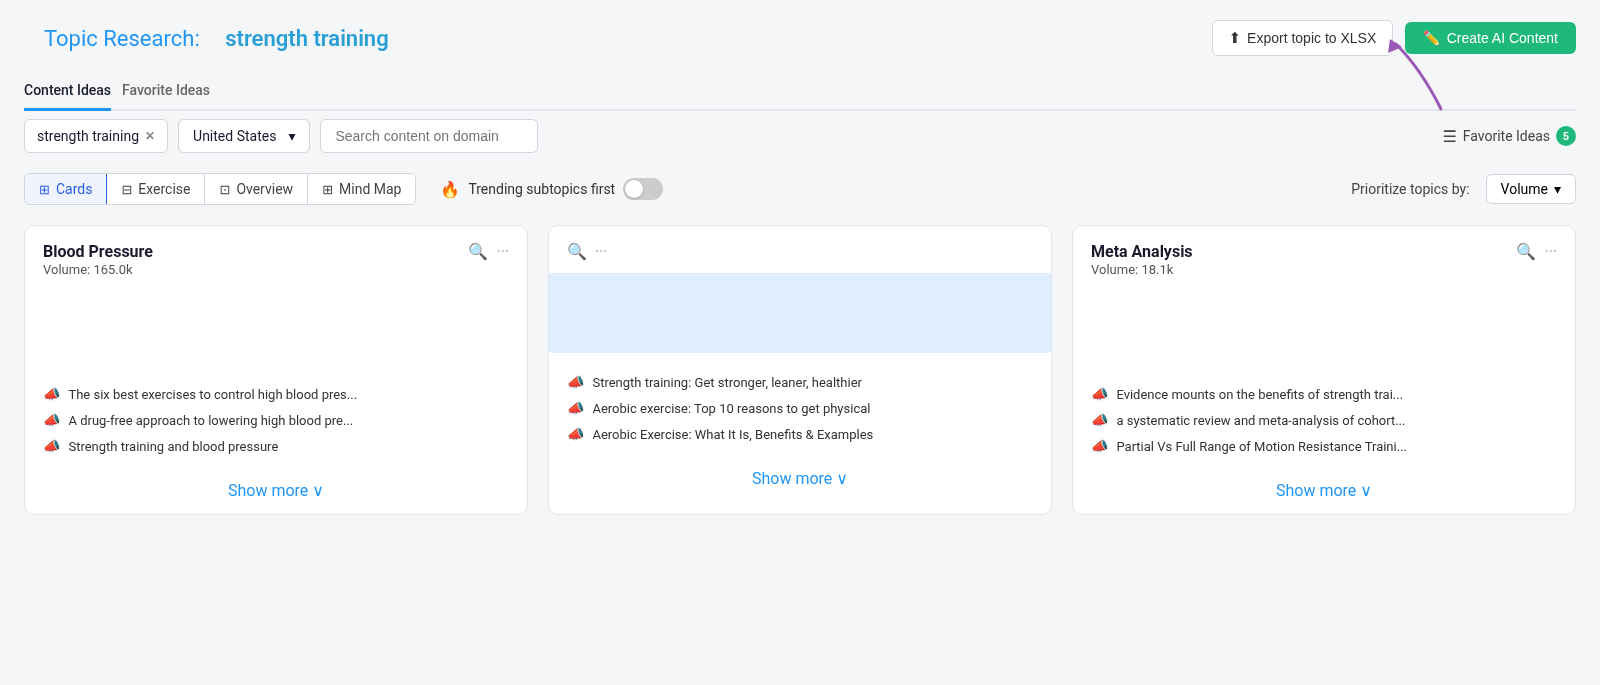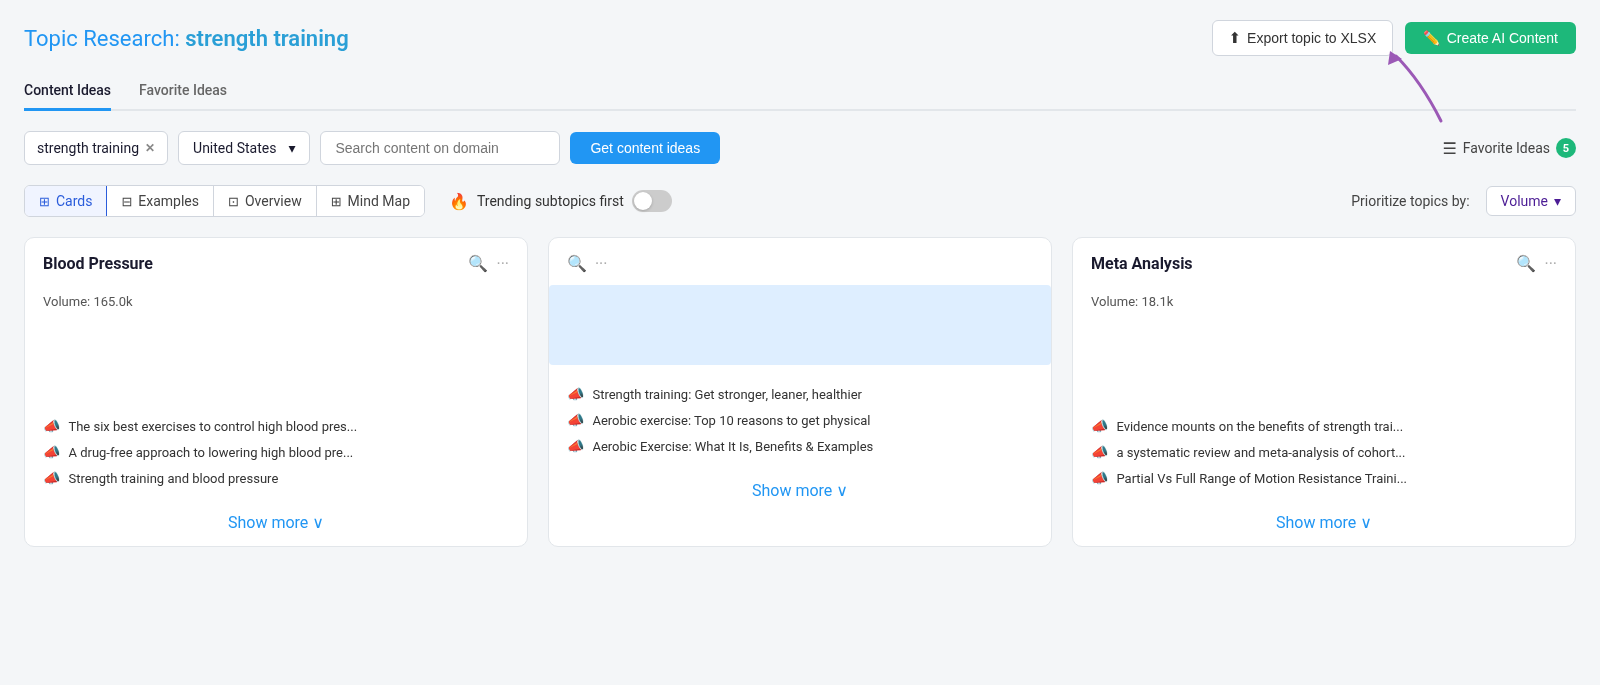--- a/index.html
+++ b/index.html
@@ -23,20 +23,21 @@
       margin-bottom: 18px;
     }
     .page-title {
       font-size: 22px;
       font-weight: 700;
       color: #1a1a2e;
     }
     .page-title span {
       color: #2196f3;
       font-weight: 400;
+      margin-left: 20px;
     }
     .header-actions {
       display: flex;
       gap: 12px;
       align-items: center;
     }
     .btn-export {
       background: #fff;
       border: 1px solid #d0d5dd;
       border-radius: 6px;
@@ -57,23 +58,23 @@
       color: #fff;
       cursor: pointer;
       display: flex;
       align-items: center;
       gap: 6px;
       font-weight: 500;
     }
     
     .tabs-row {
       display: flex;
-      gap: 28px;
+      gap: 11px;
       border-bottom: 2px solid #e2e6ea;
-      margin-bottom: 20px;
+      margin-bottom: 8px;
     }
     .tab {
       padding: 8px 0 10px;
       font-size: 14px;
       font-weight: 500;
       color: #666;
       cursor: pointer;
       border-bottom: 3px solid transparent;
       margin-bottom: -2px;
     }
@@ -118,21 +119,21 @@
       color: #1a1a2e;
       cursor: pointer;
     }
     .domain-search {
       background: #fff;
       border: 1px solid #d0d5dd;
       border-radius: 6px;
       padding: 8px 14px;
       font-size: 14px;
       color: #999;
-      width: 240px;
+      width: 218px;
       outline: none;
     }
     .btn-get-ideas {
       background: #2196f3;
       border: none;
       border-radius: 6px;
       padding: 8px 20px;
       font-size: 14px;
       color: #fff;
       cursor: pointer;
@@ -234,21 +235,21 @@
       gap: 16px;
       font-size: 14px;
       color: #444;
     }
     .volume-select {
       background: #fff;
       border: 1px solid #d0d5dd;
       border-radius: 6px;
       padding: 6px 14px;
       font-size: 14px;
-      color: #4c1d95;
+      color: #000000;
       cursor: pointer;
       display: flex;
       align-items: center;
       gap: 6px;
     }
     
     .cards-grid {
       display: grid;
       grid-template-columns: repeat(3, 1fr);
       gap: 20px;
@@ -268,21 +269,21 @@
     }
     .card-title-block {}
     .card-title {
       font-size: 16px;
       font-weight: 700;
       color: #1a1a2e;
     }
     .card-volume {
       font-size: 13px;
       color: #555;
-      margin-top: 21px;
+      margin-top: 1px;
     }
     .card-actions {
       display: flex;
       gap: 8px;
       align-items: center;
       color: #aaa;
       font-size: 16px;
     }
     .card-actions span { cursor: pointer; }
     .card-items {
@@ -345,23 +346,20 @@
   <div class="controls-row">
     <div class="keyword-pill">
       <span>strength training</span>
       <span class="close-x">✕</span>
     </div>
     <div class="location-select">
       <span>United States</span>
       <span style="margin-left:6px;">▾</span>
     </div>
     <input class="domain-search" type="text" placeholder="Search content on domain" style="">
-    <button class="btn-get-ideas">
-      <span>Get content ideas</span>
-    </button>
     <div class="spacer"></div>
     <div class="favorite-ideas-btn">
       <span style="font-size:16px;">☰</span>
       <span>Favorite Ideas</span>
       <div class="badge">
         <span>5</span>
       </div>
     </div>
 
     <div class="arrow-annotation">
@@ -373,21 +371,21 @@
   </div>
 
   <div class="view-row">
     <div class="view-tabs">
       <div class="view-tab active">
         <span style="font-size:13px;">⊞</span>
         <span>Cards</span>
       </div>
       <div class="view-tab">
         <span style="font-size:13px;">⊟</span>
-        <span>Examples</span>
+        <span>Exercise</span>
       </div>
       <div class="view-tab">
         <span style="font-size:13px;">⊡</span>
         <span>Overview</span>
       </div>
       <div class="view-tab">
         <span style="font-size:13px;">⊞</span>
         <span>Mind Map</span>
       </div>
     </div>

